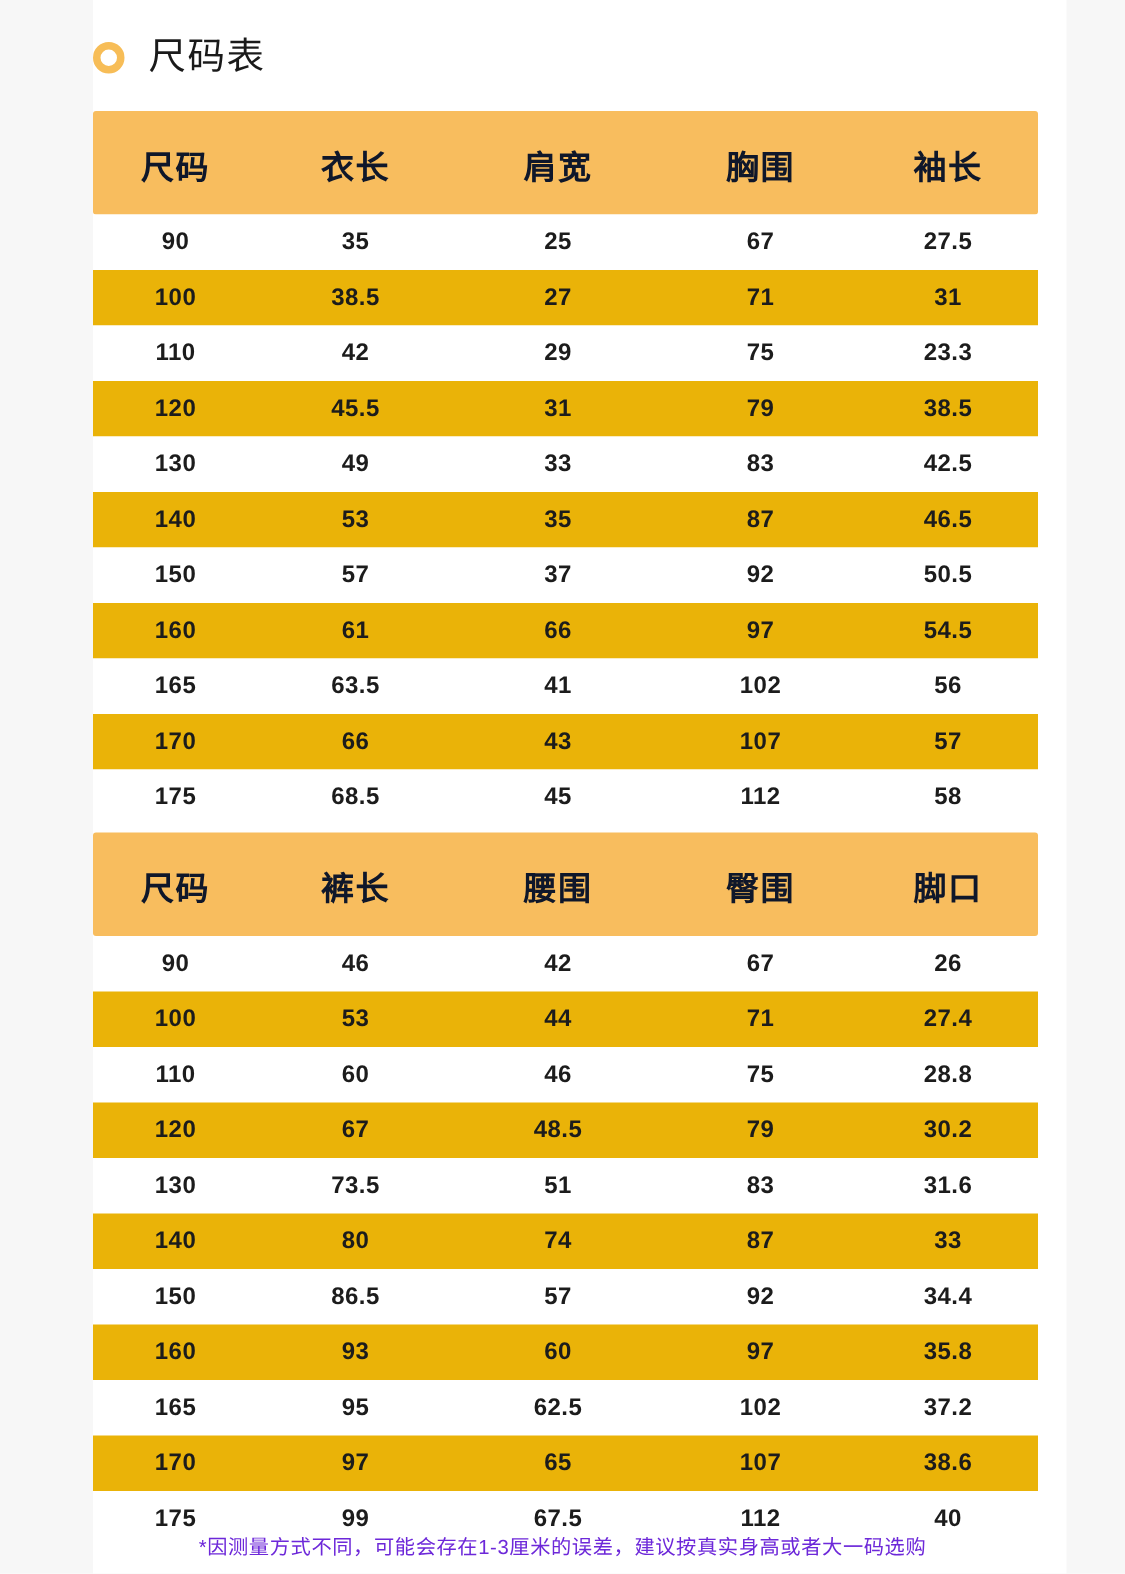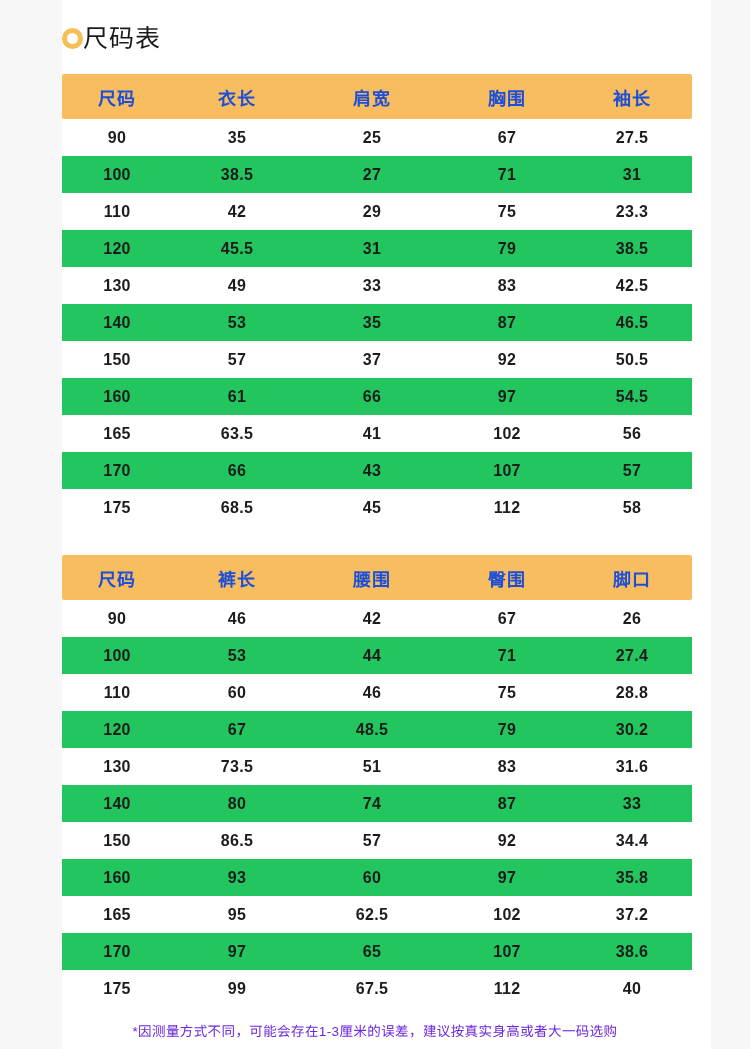--- a/index.html
+++ b/index.html
@@ -48,64 +48,64 @@
   }
   .ring-icon {
     width: 21px;
     height: 21px;
     border-radius: 50%;
     border: 5px solid #f7bd57;
     box-sizing: border-box;
     display: block;
   }
   .title-text {
-    margin-left: 0;
+    margin-left: 16px;
     font-size: 25px;
     line-height: 25px;
     color: #1a1a1a;
     font-weight: 400;
     letter-spacing: 1px;
   }
 
   
   .size-table {
     position: absolute;
     left: 62px;
     width: 630px;
     border-collapse: collapse;
     table-layout: fixed;
   }
   #table-top { top: 74px; }
   #table-bottom { top: 555px; }
 
   .size-table thead th {
     background: #f8bd5e;
-    color: #1d4ed8;
-    font-size: 18px;
+    color: #0f172a;
+    font-size: 22px;
     font-weight: 700;
     height: 45px;
-    padding: 0;
+    padding: 12px;
     text-align: center;
     letter-spacing: 1px;
   }
   .size-table thead th:first-child { border-top-left-radius: 2px; border-bottom-left-radius: 2px; }
   .size-table thead th:last-child  { border-top-right-radius: 2px; border-bottom-right-radius: 2px; }
 
   .size-table tbody td {
     height: 37px;
     padding: 0;
     text-align: center;
     font-size: 16px;
     font-weight: 700;
     color: #1c1c1c;
     background: #ffffff;
     letter-spacing: 0.3px;
   }
   .size-table tbody tr.odd td {
-    background: #22c55e;
+    background: #eab308;
   }
 
   col.c-size { width: 110px; }
   col.c-b    { width: 130px; }
   col.c-c    { width: 140px; }
   col.c-d    { width: 130px; }
   col.c-e    { width: 120px; }
 
   
   .footnote {

